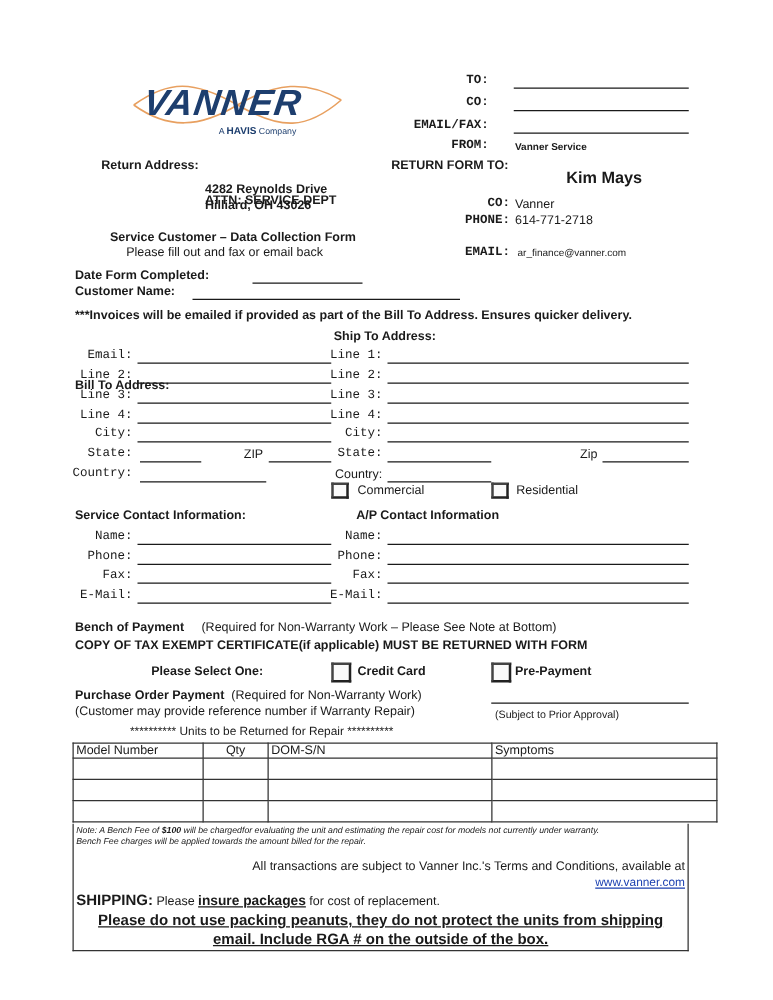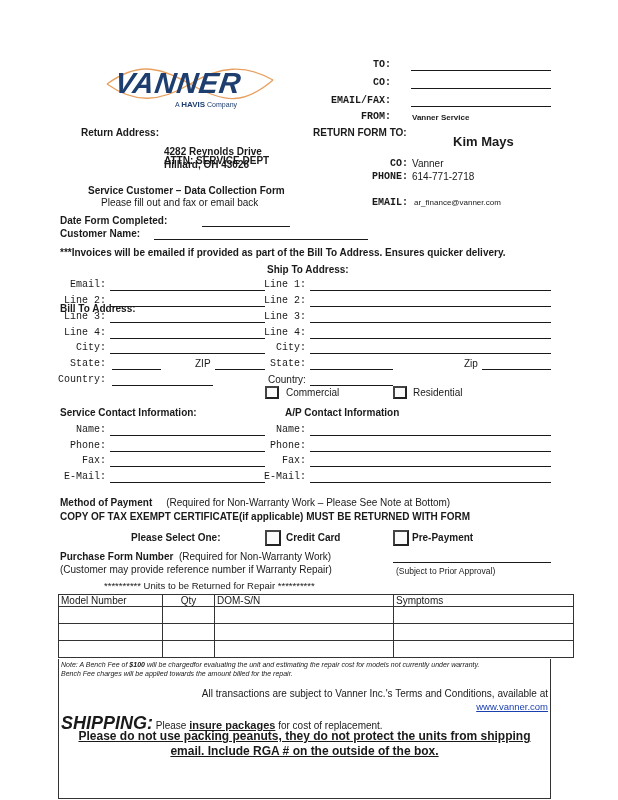--- a/index.html
+++ b/index.html
@@ -14,21 +14,21 @@
     .chk { position: absolute; width: 14px; height: 13px; border: 2px solid #222;
            border-left-color:#444; border-top-color:#444; background:#fafafa; box-sizing: border-box; }
     .lbl-r { position: absolute; text-align: right; white-space: nowrap; font-size: 10px; font-family: Liberation Mono, monospace; }
     
     #logo { position: absolute; left: 105px; top: 62px; width: 170px; height: 50px; }
     
     #units-table { position: absolute; left: 58px; top: 594px; width: 516px;
                    border-collapse: collapse; font-size: 10px; }
     #units-table td { border: 1.5px solid #333; height: 16px; padding: 0 2px; vertical-align: top; }
     #units-table tr.head td { height: 11px; line-height: 11px; }
-    #bottom-box { position: absolute; left: 58px; top: 659px; width: 493px; height: 140px;
+    #bottom-box { position: absolute; left: 58px; top: 659px; width: 493px; height: 102px;
                   border: 1.5px solid #333; border-top: none; box-sizing: border-box; }
     .link { color: #1a3fb0; text-decoration: underline; }
     .u { text-decoration: underline; }
   </style>
 </head>
 <body>
 
 <div id="logo">
   <svg width="170" height="50" viewBox="0 0 170 50">
     <path d="M2 22 C 30 2, 50 2, 85 22 S 140 42, 168 18" fill="none" stroke="#e8a060" stroke-width="1.3"></path>
@@ -136,31 +136,31 @@
        <div class="line" style="left:110px; width:155px; top:466px;"></div>
        <div class="lbl-r" style="left:240px; width:66px; top:455px;">Fax:</div>
        <div class="line" style="left:310px; width:241px; top:466px;"></div>
     <div class="lbl-r" style="left:40px; width:66px; top:471px;">E-Mail:</div>
        <div class="line" style="left:110px; width:155px; top:482px;"></div>
        <div class="lbl-r" style="left:240px; width:66px; top:471px;">E-Mail:</div>
        <div class="line" style="left:310px; width:241px; top:482px;"></div>
   </div>
 
 <div class="abs f10" style="left:60px; top:497px;">
-  <span class="b">Method of Payment</span>&nbsp;&nbsp;&nbsp;&nbsp;&nbsp;<span>(Required for Non-Warranty Work – Please See Note at Bottom)</span>
+  <span class="b">Bench of Payment</span>&nbsp;&nbsp;&nbsp;&nbsp;&nbsp;<span>(Required for Non-Warranty Work – Please See Note at Bottom)</span>
 </div>
 <div class="abs b f10" style="left:60px; top:511px;">COPY OF TAX EXEMPT CERTIFICATE(if applicable) MUST BE RETURNED WITH FORM</div>
-<div class="abs b f10" style="left:131px; top:532px;">Please Select One:</div>
+<div class="abs b f10" style="left:121px; top:532px;">Please Select One:</div>
 <div class="chk" style="left:265px; top:530px; width:16px; height:16px;"></div>
 <div class="abs b f10" style="left:286px; top:532px;">Credit Card</div>
 <div class="chk" style="left:393px; top:530px; width:16px; height:16px;"></div>
 <div class="abs b f10" style="left:412px; top:532px;">Pre-Payment</div>
 
 <div class="abs f10" style="left:60px; top:551px;">
-  <span class="b">Purchase Form Number</span>&nbsp;&nbsp;<span>(Required for Non-Warranty Work)</span>
+  <span class="b">Purchase Order Payment</span>&nbsp;&nbsp;<span>(Required for Non-Warranty Work)</span>
 </div>
 <div class="line" style="left:393px; width:158px; top:562px;"></div>
 <div class="abs f10" style="left:60px; top:564px;">(Customer may provide reference number if Warranty Repair)</div>
 <div class="abs f8" style="left:396px; top:566px; font-size:8.5px;">(Subject to Prior Approval)</div>
 
 <div class="abs f9" style="left:60px; top:580px;">**********  Units to be Returned for Repair  **********</div>
 <table id="units-table">
   <colgroup>
       <col style="width:104px">
       <col style="width:52px">
@@ -196,18 +196,18 @@
   </table>
 
 <div id="bottom-box">
   <div class="abs" style="left:2px; top:2px; font-size:7px; font-style:italic;">
     <span>Note: A Bench Fee of </span><b>$100</b><span> will be chargedfor evaluating the unit and estimating the repair cost for models not currently under warranty.</span>
   </div>
   <div class="abs" style="left:2px; top:11px; font-size:7px; font-style:italic;">Bench Fee charges will be applied towards the amount billed for the repair.</div>
   <div class="abs f10" style="right:2px; top:29px;">All transactions are subject to Vanner Inc.'s Terms and Conditions, available at</div>
   <div class="abs f9 link" style="right:2px; top:42px;">www.vanner.com</div>
   <div class="abs" style="left:2px; top:54px; font-size:10px;">
-    <b style="font-size:18px;font-style:italic;">SHIPPING:</b>
+    <b style="font-size:12px;">SHIPPING:</b>
     <span>Please </span><b class="u" style="font-size:11px;">insure packages</b><span> for cost of replacement.</span>
   </div>
   <div class="abs b u" style="left:0; width:491px; text-align:center; top:70px; font-size:12px;">Please do not use packing peanuts, they do not protect the units from shipping</div>
   <div class="abs b u" style="left:0; width:491px; text-align:center; top:85px; font-size:12px;">email. Include RGA # on the outside of the box.</div>
 </div>
 
 </body></html>

